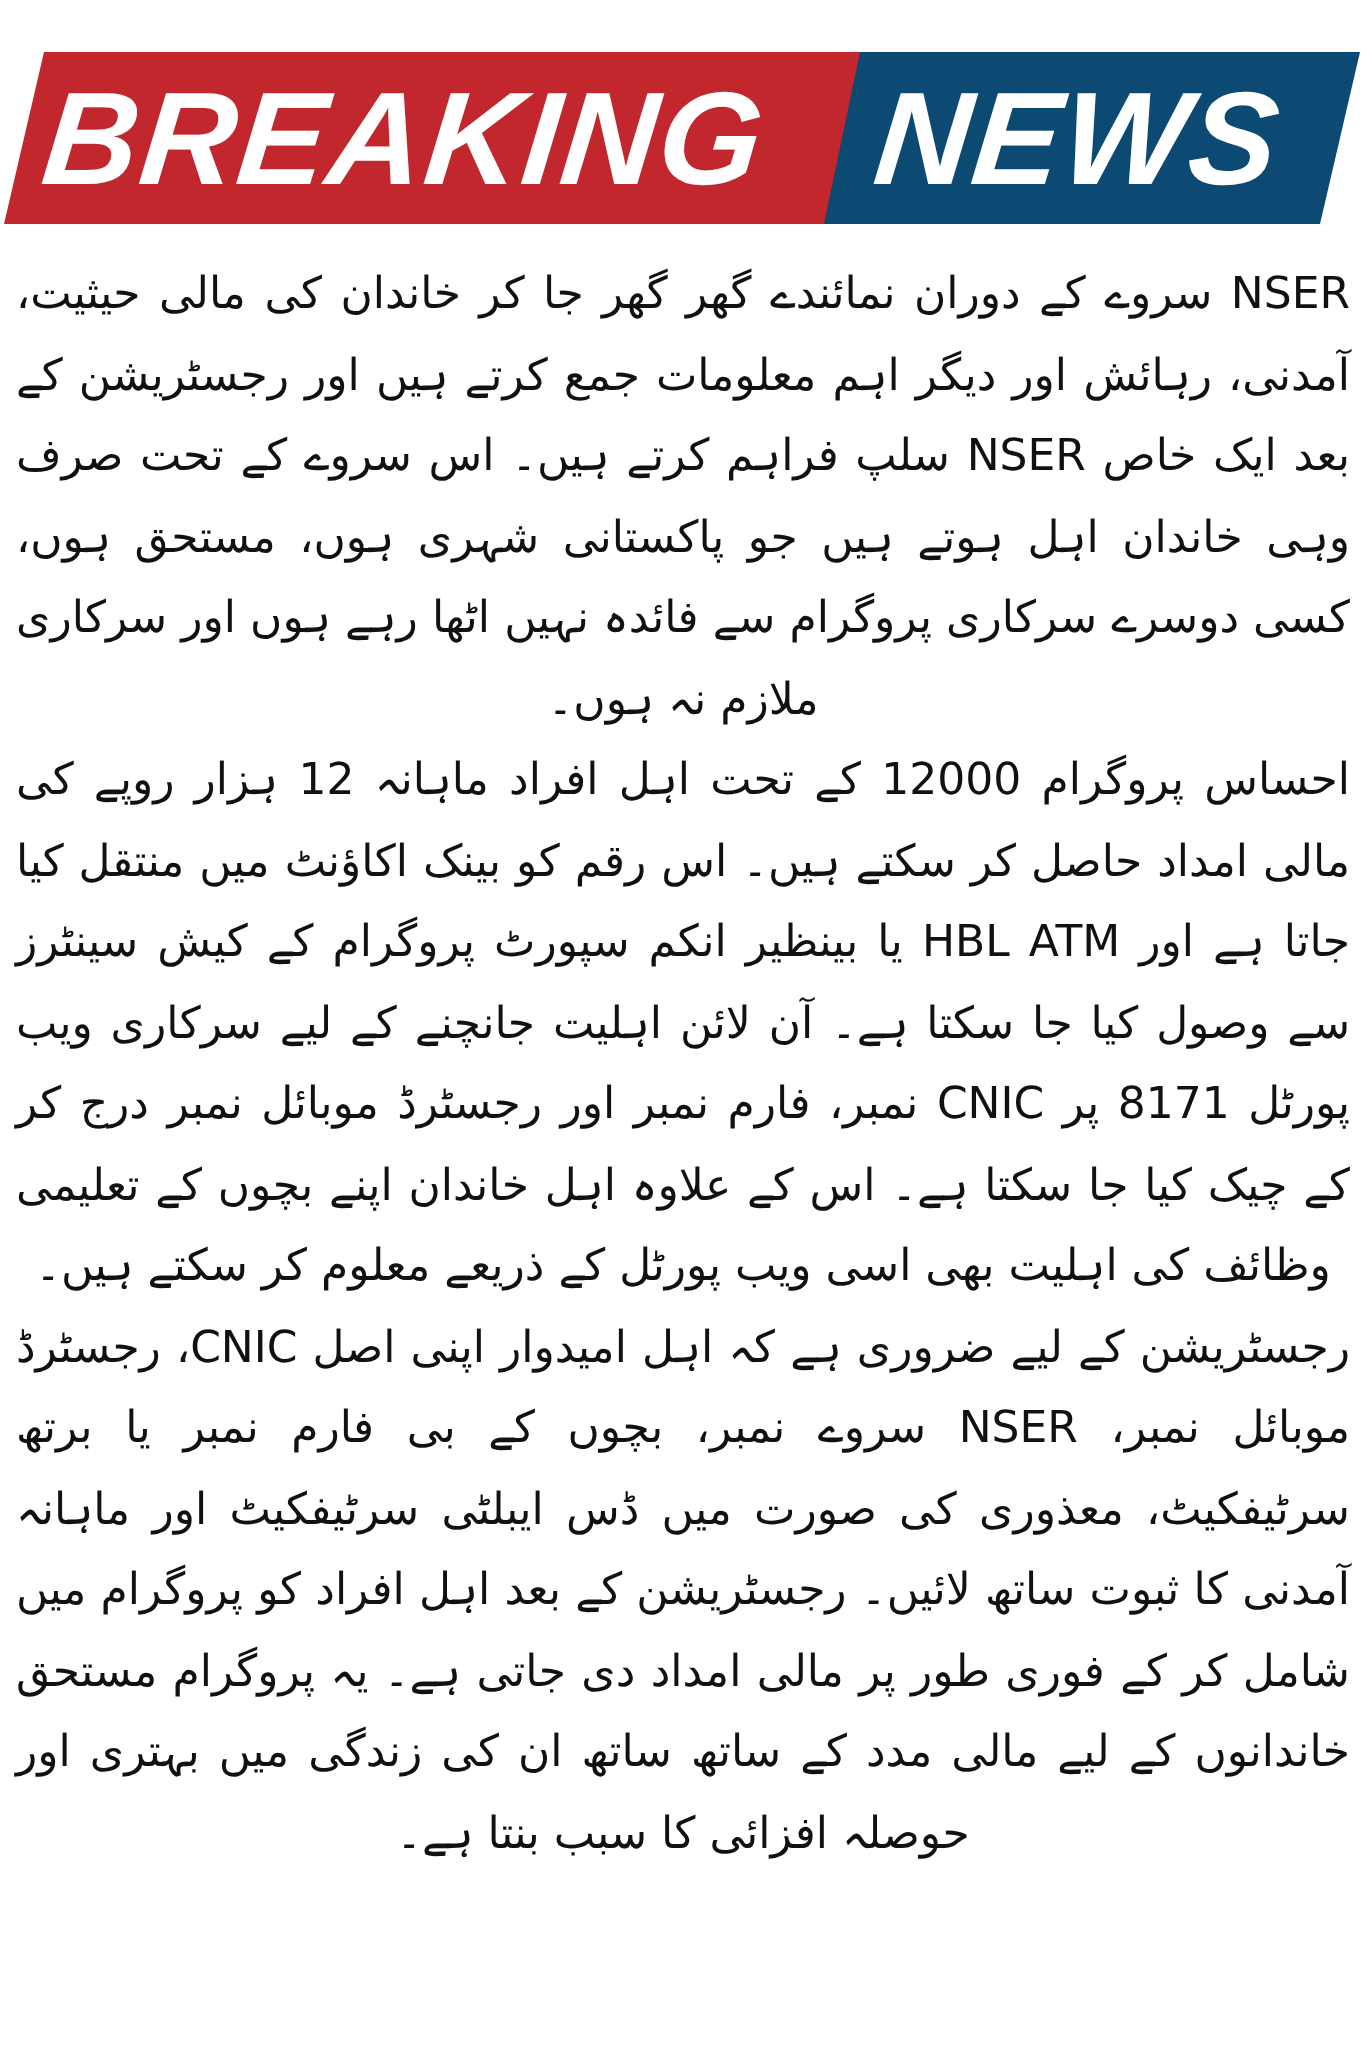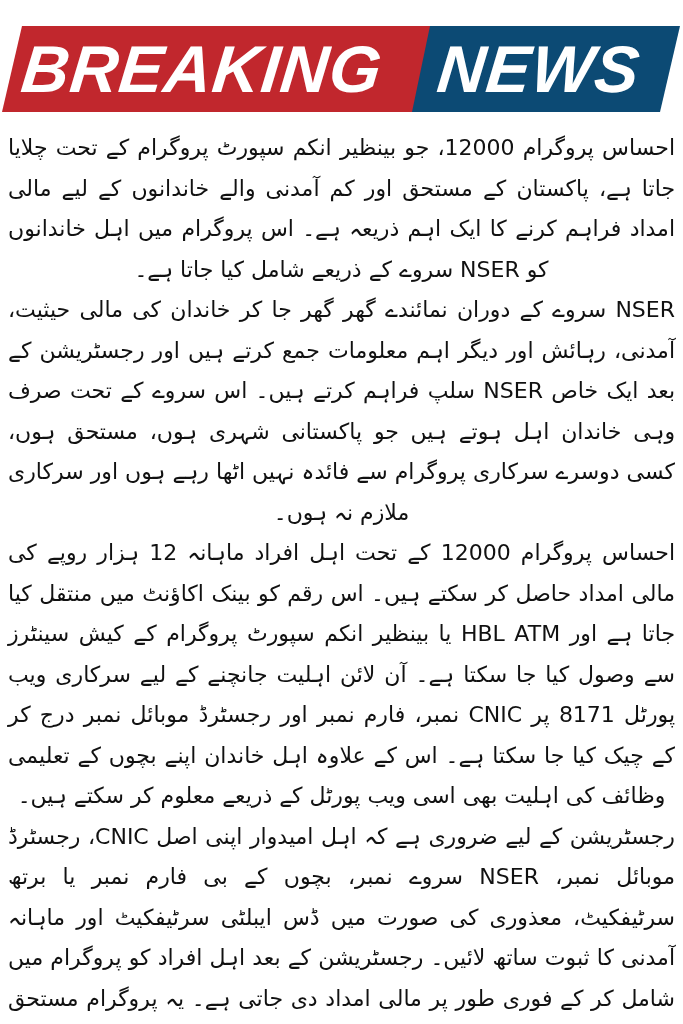--- a/index.html
+++ b/index.html
@@ -32,17 +32,16 @@
 <body>
 
 <div class="banner">
   <div class="red"></div>
   <div class="blue"></div>
   <span class="word w1">BREAKING</span>
   <span class="word w2">NEWS</span>
 </div>
 
 <div class="article">
-  <p>احساس پروگرام 12000، جو بینظیر انکم سپورٹ پروگرام کے تحت چلایا جاتا ہے، پاکستان کے مستحق اور کم آمدنی والے خاندانوں کے لیے مالی امداد فراہم کرنے کا ایک اہم ذریعہ ہے۔ اس پروگرام میں اہل خاندانوں کو NSER سروے کے ذریعے شامل کیا جاتا ہے۔</p>
   <p>NSER سروے کے دوران نمائندے گھر گھر جا کر خاندان کی مالی حیثیت، آمدنی، رہائش اور دیگر اہم معلومات جمع کرتے ہیں اور رجسٹریشن کے بعد ایک خاص NSER سلپ فراہم کرتے ہیں۔ اس سروے کے تحت صرف وہی خاندان اہل ہوتے ہیں جو پاکستانی شہری ہوں، مستحق ہوں، کسی دوسرے سرکاری پروگرام سے فائدہ نہیں اٹھا رہے ہوں اور سرکاری ملازم نہ ہوں۔</p>
   <p>احساس پروگرام 12000 کے تحت اہل افراد ماہانہ 12 ہزار روپے کی مالی امداد حاصل کر سکتے ہیں۔ اس رقم کو بینک اکاؤنٹ میں منتقل کیا جاتا ہے اور HBL ATM یا بینظیر انکم سپورٹ پروگرام کے کیش سینٹرز سے وصول کیا جا سکتا ہے۔ آن لائن اہلیت جانچنے کے لیے سرکاری ویب پورٹل 8171 پر CNIC نمبر، فارم نمبر اور رجسٹرڈ موبائل نمبر درج کر کے چیک کیا جا سکتا ہے۔ اس کے علاوہ اہل خاندان اپنے بچوں کے تعلیمی وظائف کی اہلیت بھی اسی ویب پورٹل کے ذریعے معلوم کر سکتے ہیں۔</p>
   <p>رجسٹریشن کے لیے ضروری ہے کہ اہل امیدوار اپنی اصل CNIC، رجسٹرڈ موبائل نمبر، NSER سروے نمبر، بچوں کے بی فارم نمبر یا برتھ سرٹیفکیٹ، معذوری کی صورت میں ڈس ایبلٹی سرٹیفکیٹ اور ماہانہ آمدنی کا ثبوت ساتھ لائیں۔ رجسٹریشن کے بعد اہل افراد کو پروگرام میں شامل کر کے فوری طور پر مالی امداد دی جاتی ہے۔ یہ پروگرام مستحق خاندانوں کے لیے مالی مدد کے ساتھ ساتھ ان کی زندگی میں بہتری اور حوصلہ افزائی کا سبب بنتا ہے۔</p>
 </div>
 
 </body></html>

